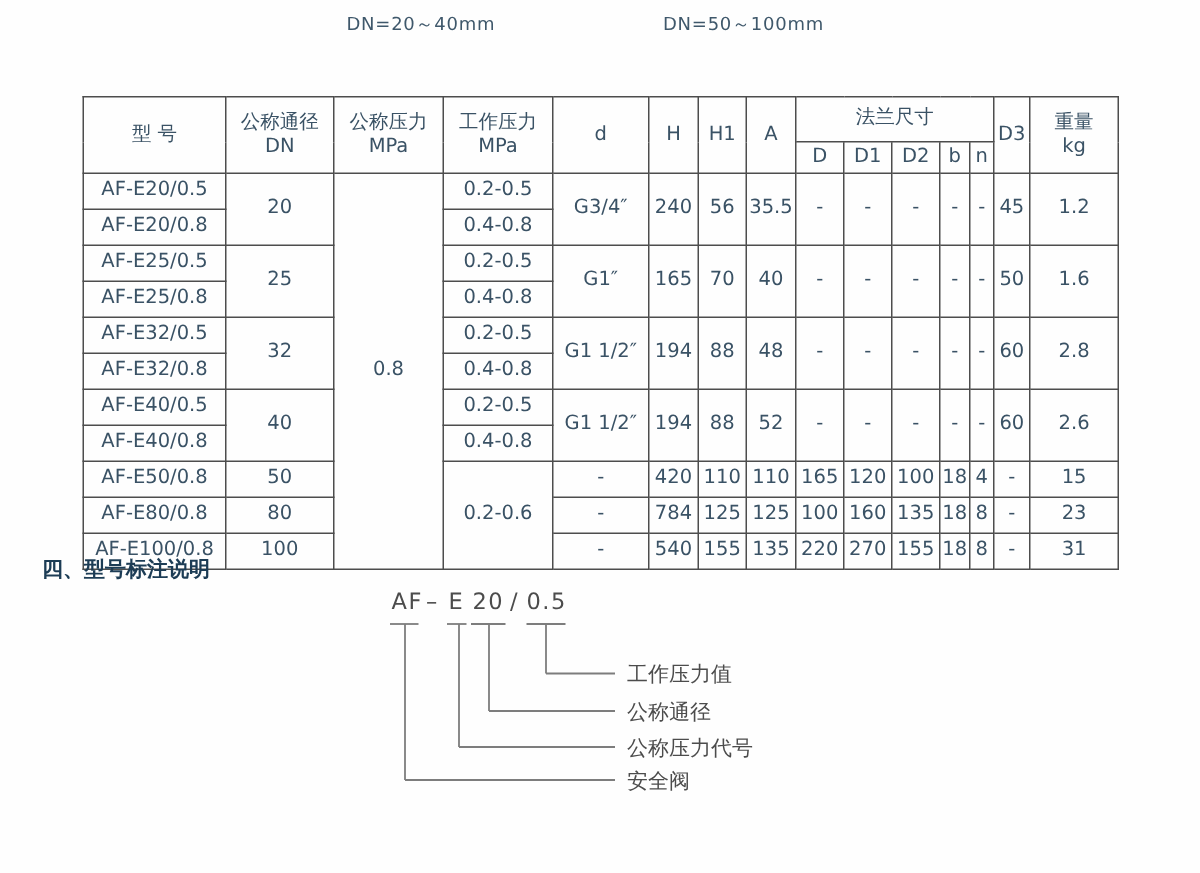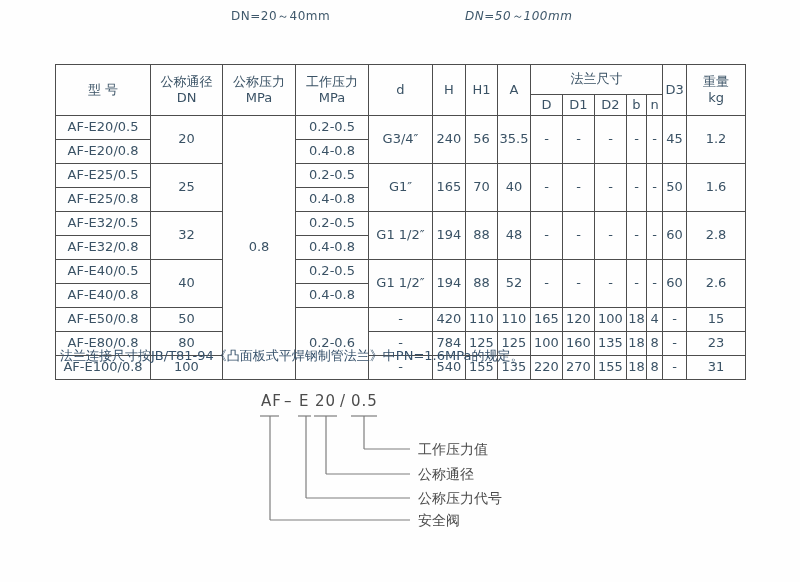--- a/index.html
+++ b/index.html
@@ -4,21 +4,21 @@
 <style>
   html,body{margin:0;padding:0;background:#ffffff;}
   .page{
     position:relative;width:800px;height:582px;background:#fefefe;
     font-family:"DejaVu Sans",sans-serif;color:#3a5265;overflow:hidden;
   }
   .caption{
     position:absolute;top:8px;font-size:12px;color:#3f586b;letter-spacing:0.5px;white-space:nowrap;
   }
   .caption.left{left:231px;}
-  .caption.right{left:465px;font-style:italic;}
+  .caption.right{left:442px;}
   table.spec{
     position:absolute;left:55px;top:28px;
     border-collapse:collapse;table-layout:fixed;width:690px;margin-top:36px;
   }
   table.spec th,table.spec td{
     border:1px solid #4d4d4d;text-align:center;vertical-align:middle;
     font-weight:normal;font-size:13px;padding:0;line-height:1.25;
     color:#3a5265;overflow:hidden;white-space:nowrap;
   }
   table.spec thead tr.h1{height:30px;}
@@ -227,22 +227,22 @@
         <td>270</td>
         <td>155</td>
         <td>18</td>
         <td>8</td>
         <td>-</td>
         <td>31</td>
       </tr>
     </tbody>
   </table>
 
-  <div class="note">法兰连接尺寸按JB/T81-94《凸面板式平焊钢制管法兰》中PN=1.6MPa的规定。</div>
-
+
+  <div class="section-heading">四、型号标注说明</div>
 
   <svg class="diagram" width="280" height="152" viewBox="0 0 280 152">
 
     <text class="code" x="11" y="16">AF</text>
     <text class="code" x="34" y="16">–</text>
     <text class="code" x="49" y="16">E</text>
     <text class="code" x="65" y="16">20</text>
     <text class="code" x="90" y="16">/</text>
     <text class="code" x="101" y="16">0.5</text>
 

